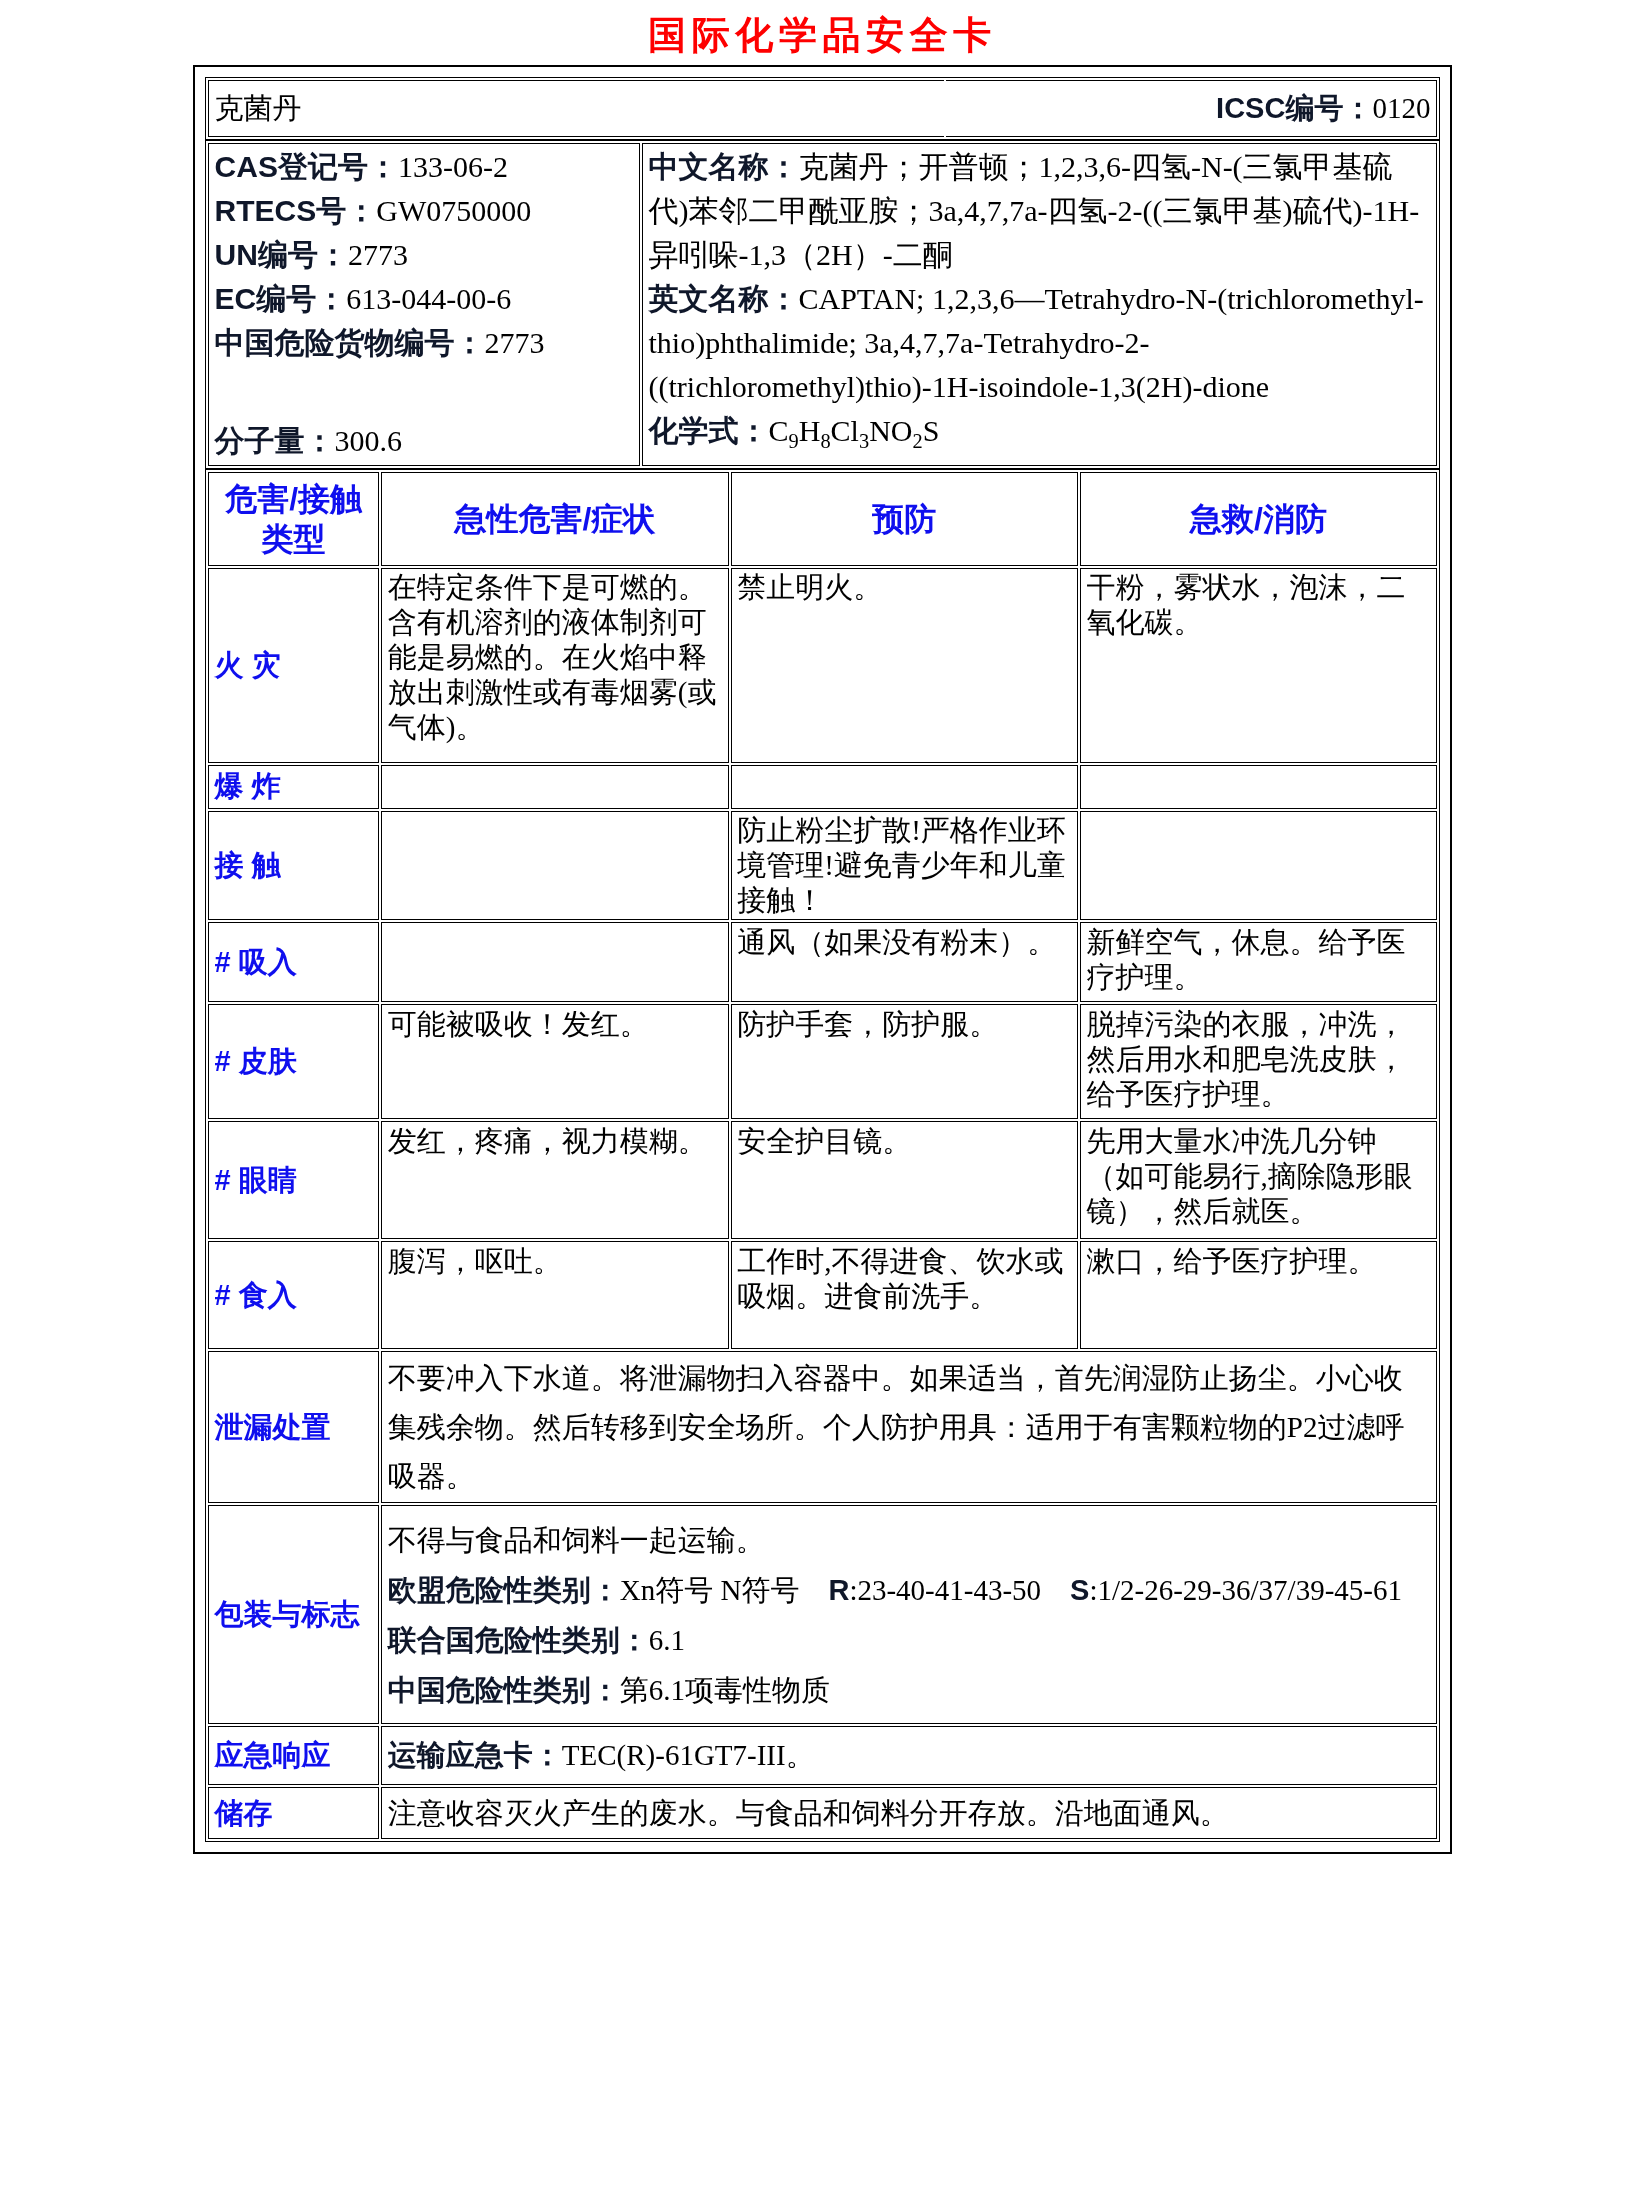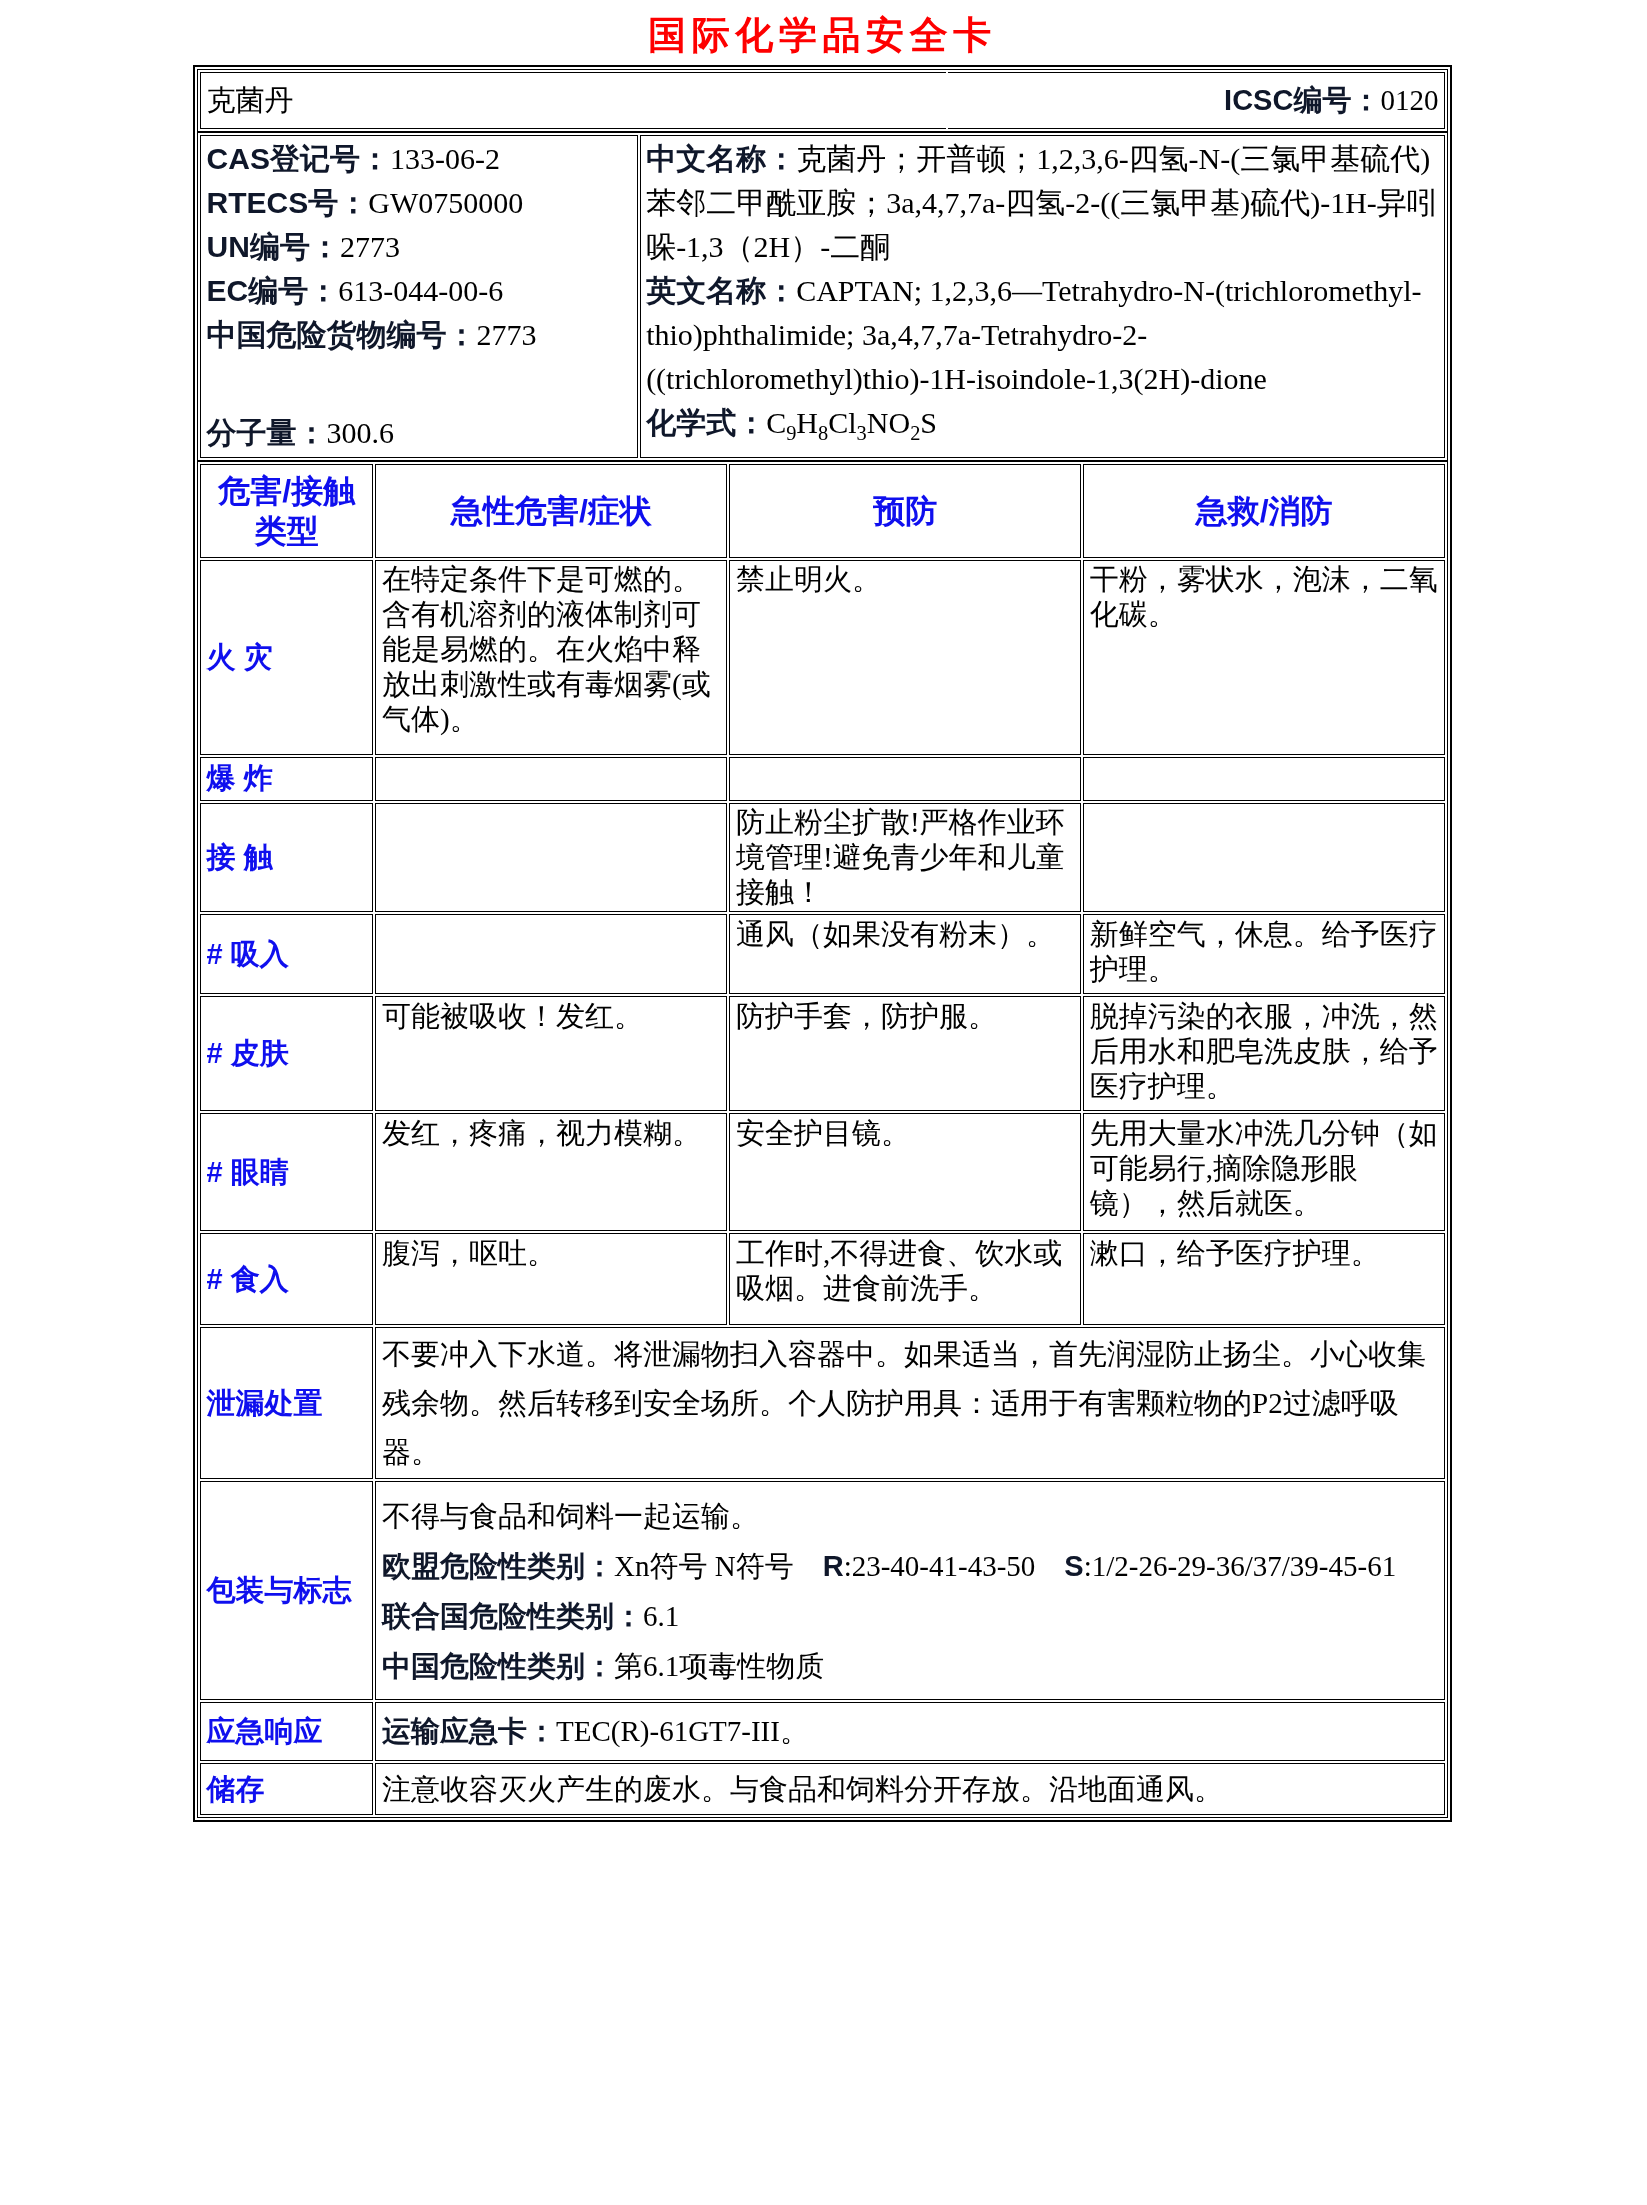--- a/index.html
+++ b/index.html
@@ -4,21 +4,21 @@
 <style>
   html,body{margin:0;padding:0;background:#ffffff;}
   body{width:1647px;height:2205px;font-family:"Liberation Serif",serif;color:#000;}
   .page-title{
     width:1259px;margin:9.7px 0 4.2px 193px;text-align:center;
     font-family:"Liberation Sans",sans-serif;font-weight:bold;
     font-size:38px;color:#fe0000;letter-spacing:5.6px;
   }
   .card{
     margin-left:193px;width:1259px;border:2.8px solid #000;
-    padding:2px;box-sizing:border-box;background:#fff;
+    padding:10px;box-sizing:border-box;background:#fff;
   }
   table{
     width:100%;border-collapse:separate;border-spacing:2.1px;
     border:1.4px solid #000;table-layout:fixed;background:#fff;
   }
   td{
     border:1.4px solid #000;padding:1.4px 5.6px;vertical-align:top;
     font-size:29px;line-height:35px;box-sizing:border-box;word-break:break-word;
   }
   .lbl{
@@ -139,21 +139,21 @@
       <td>防护手套，防护服。</td>
       <td>脱掉污染的衣服，冲洗，然后用水和肥皂洗皮肤，给予医疗护理。</td>
     </tr>
     <tr>
       <td class="rl" style="height:118px"># 眼睛</td>
       <td>发红，疼痛，视力模糊。</td>
       <td>安全护目镜。</td>
       <td>先用大量水冲洗几分钟（如可能易行,摘除隐形眼镜），然后就医。</td>
     </tr>
     <tr>
-      <td class="rl" style="height:92px"># 食入</td>
+      <td class="rl" style="height:108px"># 食入</td>
       <td>腹泻，呕吐。</td>
       <td>工作时,不得进食、饮水或吸烟。进食前洗手。</td>
       <td>漱口，给予医疗护理。</td>
     </tr>
     <tr>
       <td class="rl" style="height:146px">泄漏处置</td>
       <td class="wide" colspan="3">不要冲入下水道。将泄漏物扫入容器中。如果适当，首先润湿防止扬尘。小心收集残余物。然后转移到安全场所。个人防护用具：适用于有害颗粒物的P2过滤呼吸器。</td>
     </tr>
     <tr>
       <td class="rl" style="height:219px">包装与标志</td>

